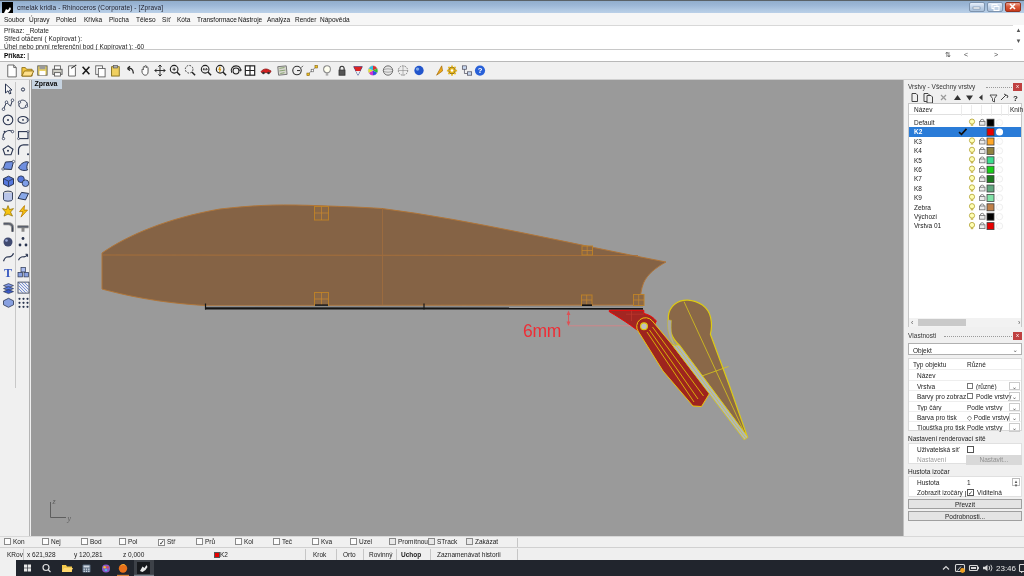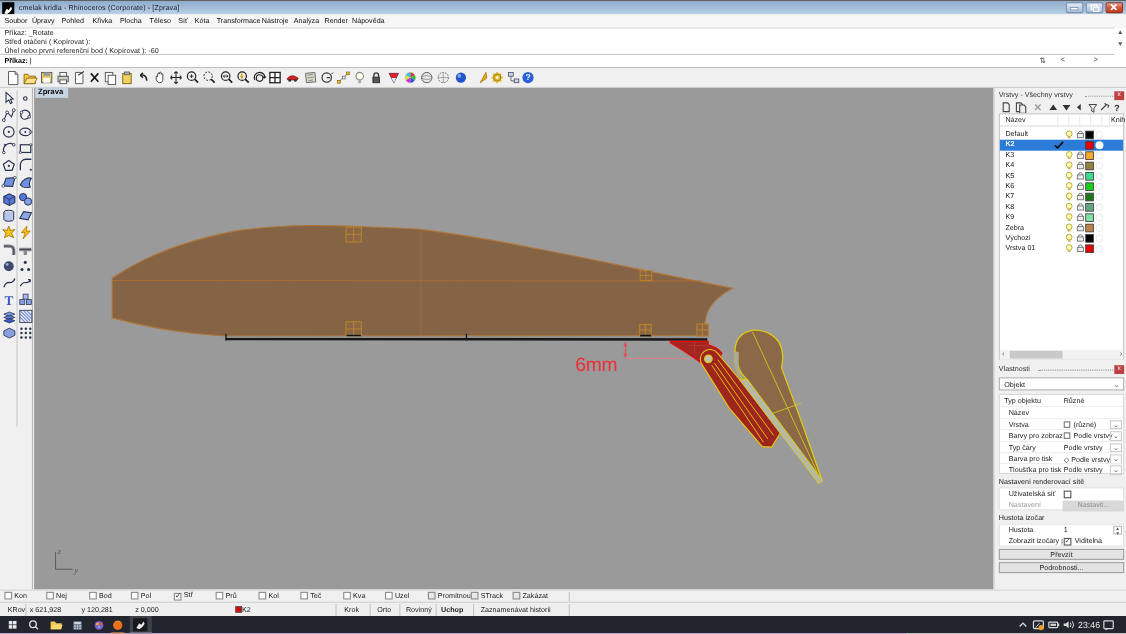--- a/index.html
+++ b/index.html
@@ -49,21 +49,21 @@
 .btn{position:absolute;left:4px;width:114px;height:10px;background:#e4e4e4;border:1px solid #9f9f9f;
   font-size:6.5px;color:#222;text-align:center;line-height:9px;}
 
 #osnap{left:0;top:536px;width:1024px;height:11px;background:#f0f0f0;border-top:1px solid #d8d8d8;font-size:6.5px;color:#222;}
 #osnap .it{position:absolute;top:1px;white-space:nowrap;}
 .cb{display:inline-block;width:7px;height:7px;border:1px solid #8a8a8a;background:#fdfdfd;vertical-align:-1px;margin-right:2px;}
 #statusbar{left:0;top:547px;width:1024px;height:13px;background:#efefef;border-top:1px solid #d0d0d0;font-size:6.5px;color:#222;}
 #statusbar .sit{position:absolute;top:3px;white-space:nowrap;}
 .vsep{position:absolute;top:1px;height:11px;border-left:1px solid #c6c6c6;}
 
-#taskbar{left:0;top:560px;width:824px;height:16px;background:#d946ef;}
+#taskbar{left:16px;top:560px;width:824px;height:16px;background:#fca5a5;}
 </style>
 </head>
 <body>
 <div id="app">
   <div id="titlebar" class="abs">
     <div id="titleicon" class="abs"><svg width="11" height="11">
           <path d="M2,8 L4,4 L6,5 L8,2 L9,4 L7,7 L4,9 Z" fill="#fff"></path>
         </svg></div>
     <div id="titletext" class="abs">cmelak kridla - Rhinoceros (Corporate) - [Zprava]</div>
     <div class="winbtn abs" style="left:969px;">

